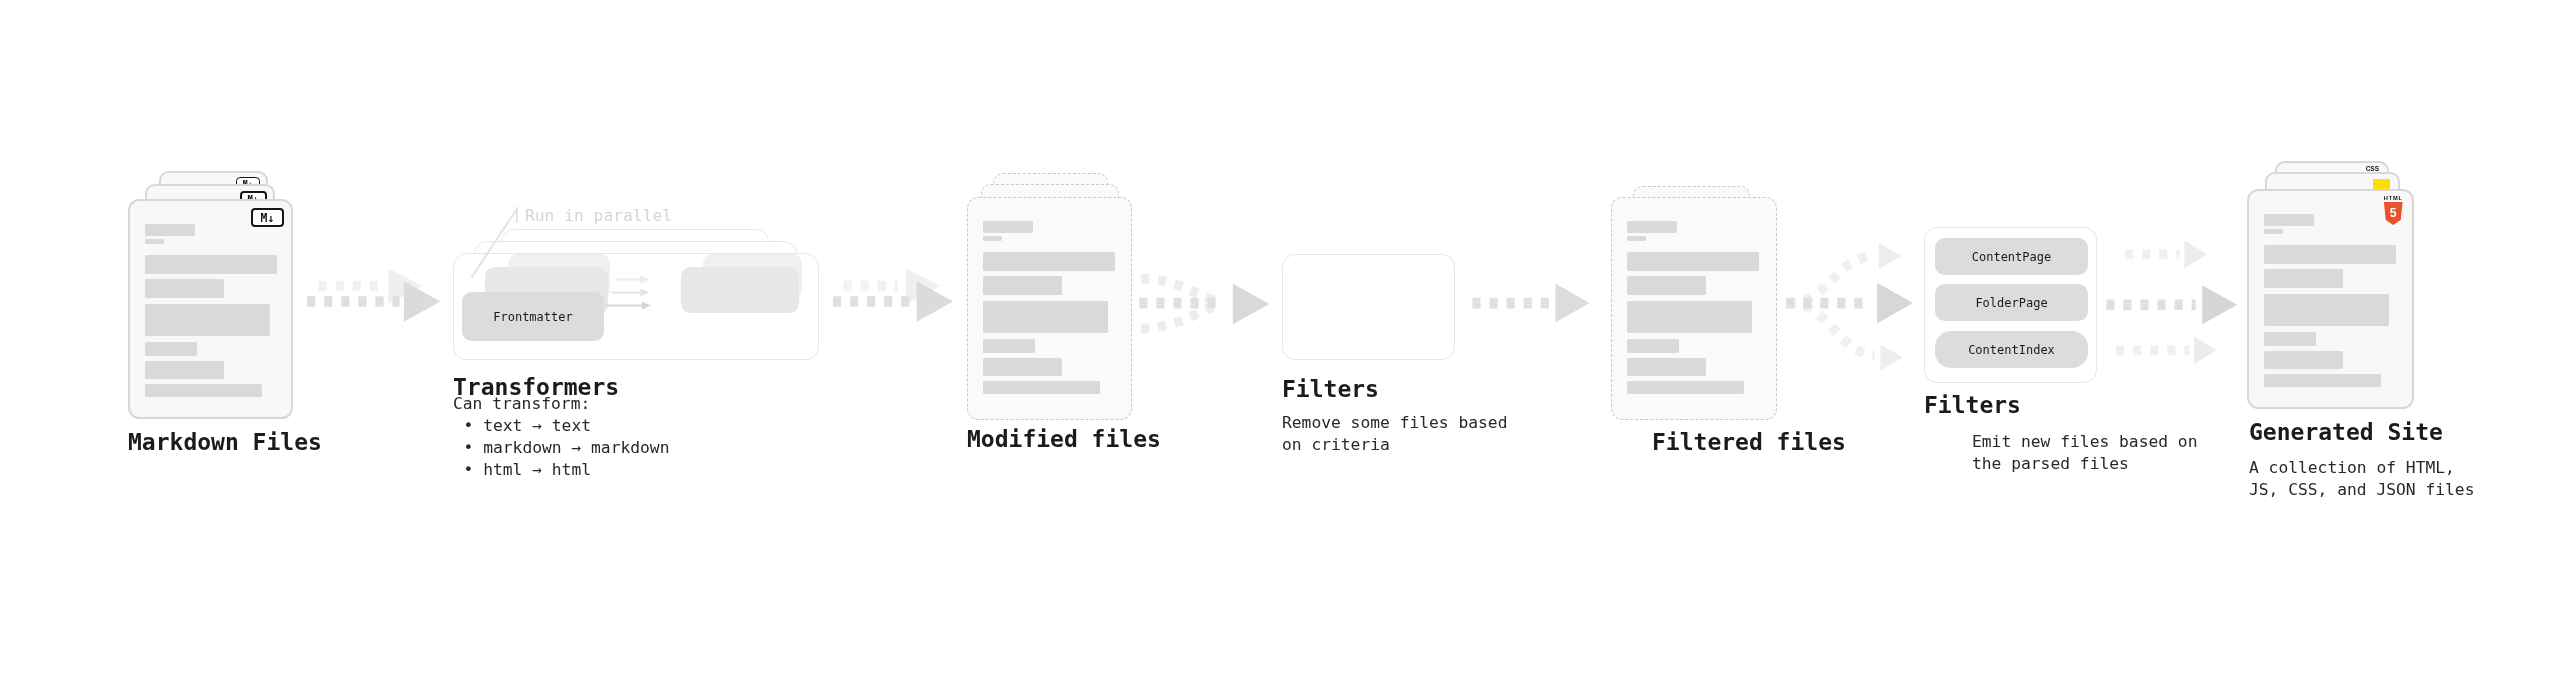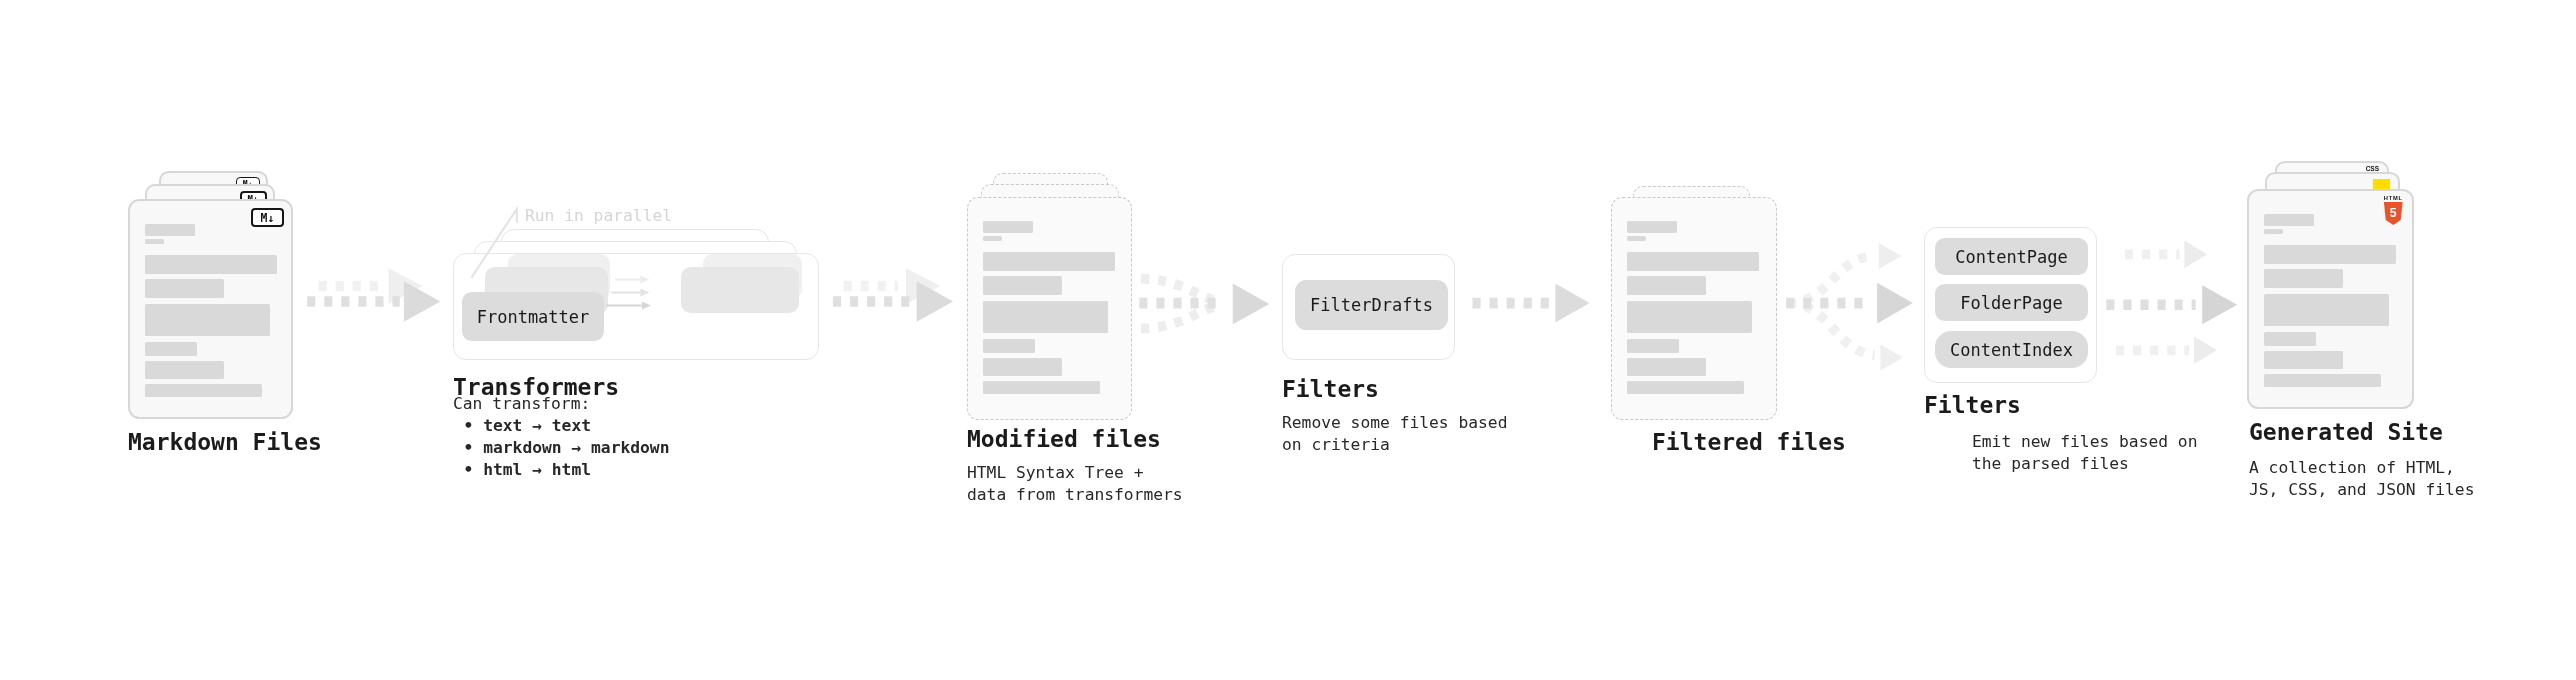--- a/index.html
+++ b/index.html
@@ -12,28 +12,28 @@
   .doc { position:absolute; background:#f8f8f8; border:2.4px solid #d7d7d7; border-radius:11.4px; overflow:hidden; }
   .doc.dashed { background:#fafafa; border:1.6px dashed #c9c9c9; }
   .tab { position:absolute; background:#f8f8f8; border:2.4px solid #d7d7d7; border-radius:9.8px; }
   .tab.dashed { background:#fafafa; border:1.6px dashed #c9c9c9; }
   .bars { position:absolute; left:0; top:0; width:100%; padding-top:23px; }
   .bar { background:#d9d9d9; border-radius:1.6px; margin-left:15.4px; }
 
   
   .frame { position:absolute; background:#ffffff; border:1.6px solid #e6e6e6; border-radius:13px; }
   .node  { position:absolute; background:#dcdcdc; border-radius:9.8px; display:flex;
-           align-items:center; justify-content:center; font-size:17px; color:#1a1a1a; }
+           align-items:center; justify-content:center; font-size:12px; color:#1a1a1a; }
   .ghost1 { position:absolute; background:#e7e7e7; border-radius:9.8px; }
   .ghost2 { position:absolute; background:#f0f0f0; border-radius:9.8px; }
 
   
   .title { position:absolute; font-size:23px; font-weight:bold; color:#1b1b1b; line-height:24.4px; white-space:nowrap; }
   .body-text { position:absolute; font-size:16.3px; color:#282828; line-height:22px; white-space:nowrap; }
-  .body-text .indent { padding-left:10.6px;font-weight:bold; }
+  .body-text .indent { padding-left:10.6px; }
   .annotation { position:absolute; font-size:16.3px; color:#d5d5d5; white-space:nowrap; }
 
   
   .md-badge { position:absolute; background:#ffffff; border:2.4px solid #151515; border-radius:4.1px;
               color:#111; font-weight:bold; display:flex; align-items:center; justify-content:center; }
   .md-badge.front { width:32.5px; height:18.7px; font-size:11.4px; right:7.3px; top:7.3px; }
   .md-badge.mid   { width:27px; height:15.4px; font-size:9px; border-width:2px; right:6.5px; top:4.9px; }
   .md-badge.back  { width:23.6px; height:14px; font-size:8.1px; border-width:1.6px; right:6.5px; top:4.1px; }
 
   .html5-group { position:absolute; right:9px; top:4.1px; width:19.5px; text-align:center; }
@@ -101,27 +101,22 @@
         <div class="bar" style="width: 18.7px; height: 4.9px; margin-bottom: 10.6px;"></div>
         <div class="bar" style="width: 132px; height: 18.7px; margin-bottom: 5.7px;"></div>
         <div class="bar" style="width: 79px; height: 18.7px; margin-bottom: 5.7px;"></div>
         <div class="bar" style="width: 125px; height: 32.5px; margin-bottom: 5.7px;"></div>
         <div class="bar" style="width: 52px; height: 14px; margin-bottom: 4.9px;"></div>
         <div class="bar" style="width: 79px; height: 18.7px; margin-bottom: 4.9px;"></div>
         <div class="bar" style="width: 117px; height: 13px; margin-bottom: 0px;"></div>
       </div>
   </div>
   <div class="title" style="left:967px; top:427px;">Modified files</div>
-  <div class="body-text" style="left:967px; top:462px;">
-    <div>HTML Syntax Tree +</div>
-    <div>data from transformers</div>
-  </div>
 
   <div class="frame" style="left:1282px; top:254px; width:173px; height:106px;"></div>
-  <div class="node" style="left:1295px; top:280px; width:153px; height:50px; border-radius:11.4px;">FilterDrafts</div>
   <div class="title" style="left:1282px; top:377px;">Filters</div>
   <div class="body-text" style="left:1282px; top:412px;">
     <div>Remove some files based</div>
     <div>on criteria</div>
   </div>
 
   <div class="tab dashed" style="left:1633px; top:186px; width:117px; height:49px;"></div>
   <div class="doc dashed" style="left:1611px; top:197px; width:166px; height:223px;">
     <div class="bars">
         <div class="bar" style="width: 50px; height: 12.2px; margin-bottom: 3.3px;"></div>

